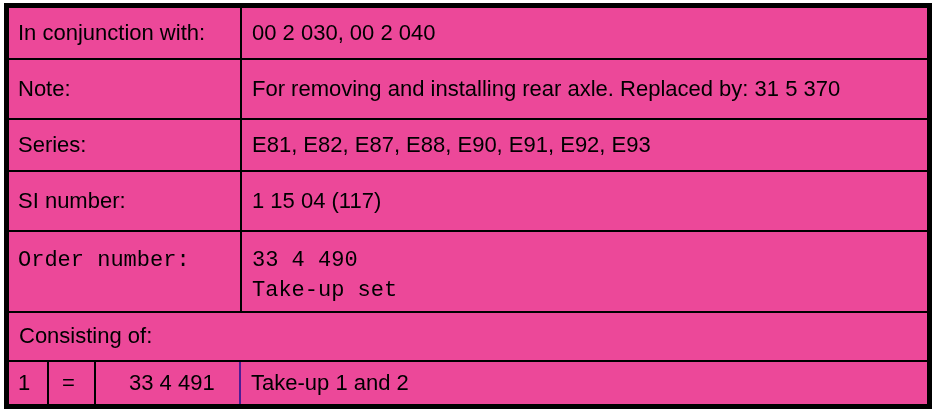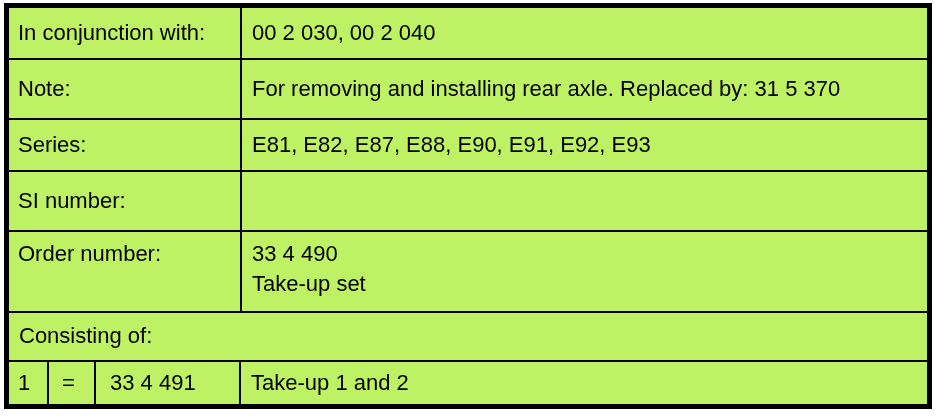--- a/index.html
+++ b/index.html
@@ -5,45 +5,45 @@
   html,body{margin:0;padding:0;}
   body{
     width:944px;height:418px;position:relative;background:#ffffff;
     font-family:"Liberation Sans","DejaVu Sans",sans-serif;
     color:#000;
     -webkit-font-smoothing:antialiased;
   }
   .spec-table{
     position:absolute;left:4px;top:3px;width:928px;height:406px;
     border:5px solid #000;box-sizing:border-box;
-    display:flex;flex-direction:column;background:#bef264;
+    display:flex;flex-direction:column;background:#ec4899;
     font-size:22px;line-height:1.2;
   }
   .row{
     display:flex;flex-direction:row;box-sizing:border-box;
     border-bottom:2px solid #000;flex:0 0 auto;
   }
   .row:last-child{border-bottom:none;flex:1 1 auto;}
   .cell{
     box-sizing:border-box;display:flex;align-items:center;
     padding-left:10px;padding-right:6px;overflow:hidden;white-space:nowrap;
   }
   .label-cell{
     flex:0 0 233px;width:233px;border-right:2px solid #000;padding-left:9px;
   }
   .value-cell{flex:1 1 auto;}
   .row-h52{height:52px;}
   .row-h53{height:60px;}
   .row-h55{height:49px;}
   .row-order{height:81px;}
-  .row-order .cell{align-items:flex-start;padding-top:7px;line-height:30px;}
+  .row-order .cell{align-items:flex-start;padding-top:14px;line-height:30px;font-family:Liberation Mono, monospace;}
   .full-cell{flex:1 1 auto;border-right:none;}
   .pos-cell{flex:0 0 40px;width:40px;border-right:2px solid #000;padding-left:9px;}
   .eq-cell{flex:0 0 47px;width:47px;border-right:2px solid #000;justify-content:center;padding-left:0;}
-  .part-cell{flex:0 0 145px;width:145px;border-right:2px solid #000000;padding-left:14px;}
+  .part-cell{flex:0 0 145px;width:145px;border-right:2px solid #4c1d95;padding-left:33px;}
   .order-value .line{display:block;}
 </style>
 </head>
 <body>
 
 <div class="spec-table">
 
   <div class="row row-h52">
     <div class="cell label-cell">In conjunction with:</div>
     <div class="cell value-cell">00 2 030, 00 2 040</div>
@@ -54,20 +54,21 @@
     <div class="cell value-cell">For removing and installing rear axle. Replaced by: 31 5 370</div>
   </div>
 
   <div class="row row-h52">
     <div class="cell label-cell">Series:</div>
     <div class="cell value-cell">E81, E82, E87, E88, E90, E91, E92, E93</div>
   </div>
 
   <div class="row row-h53">
     <div class="cell label-cell">SI number:</div>
+    <div class="cell value-cell">1 15 04 (117)</div>
   </div>
 
   <div class="row row-order">
     <div class="cell label-cell">Order number:</div>
     <div class="cell value-cell order-value">
       <div>
         <span class="line">33 4 490</span>
         <span class="line">Take-up set</span>
       </div>
     </div>

